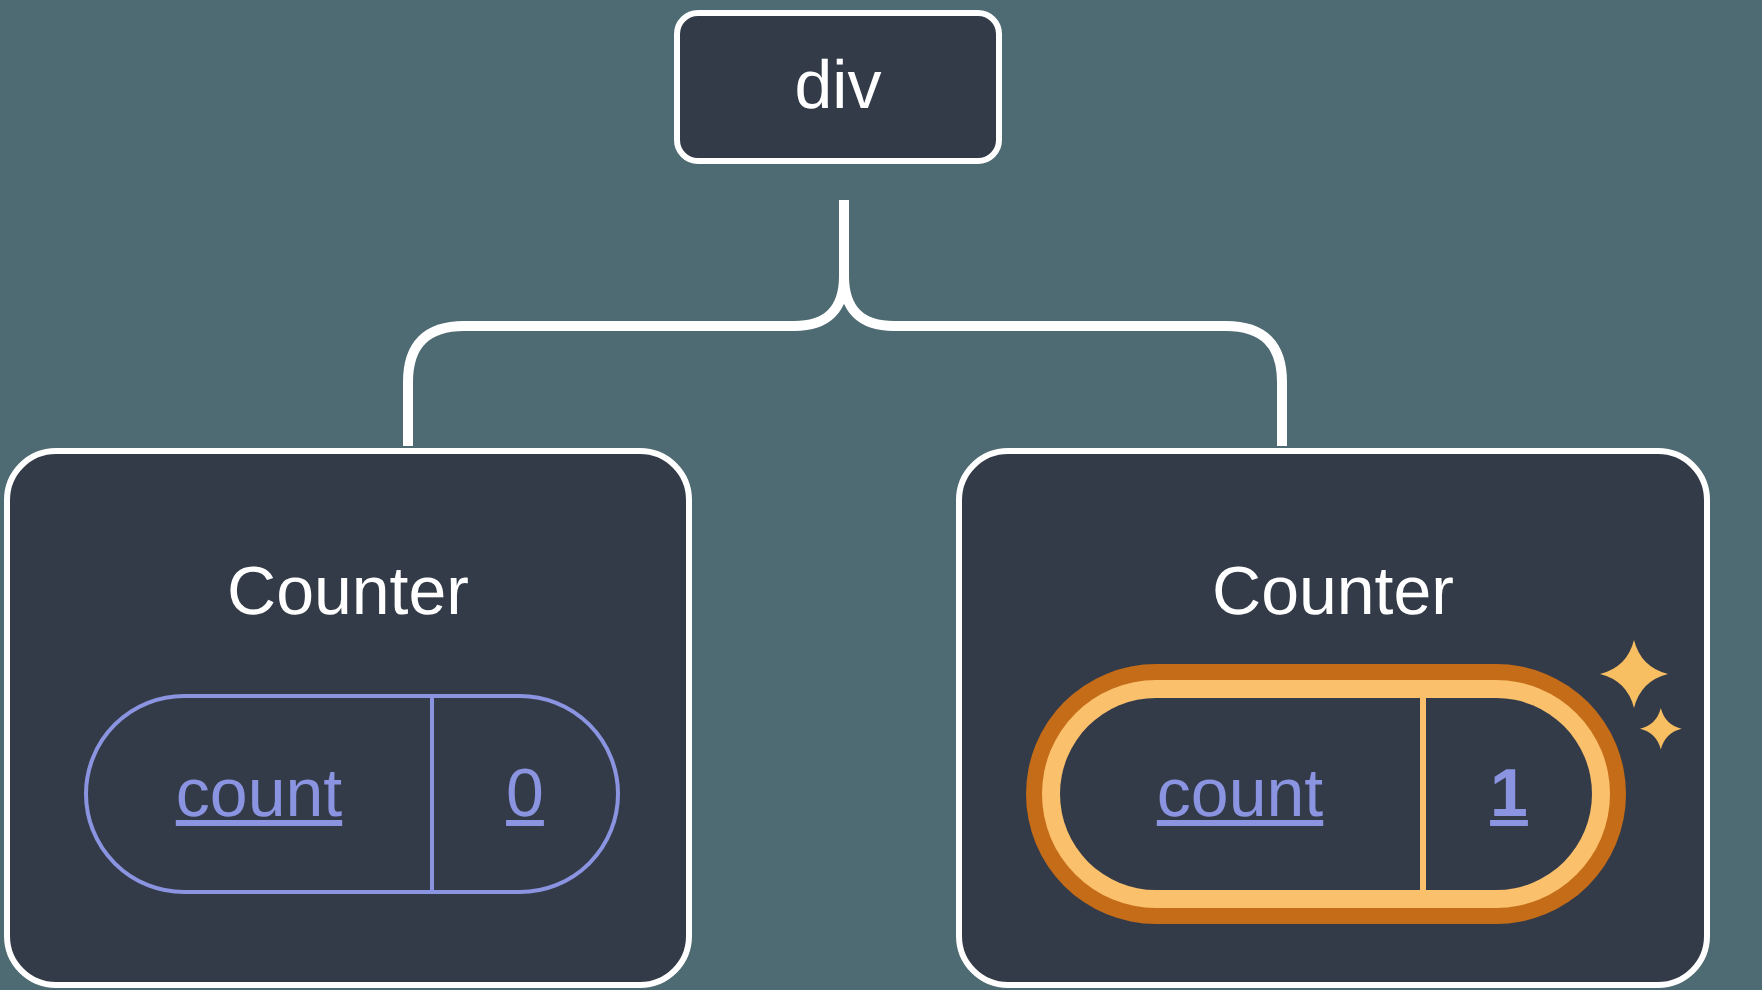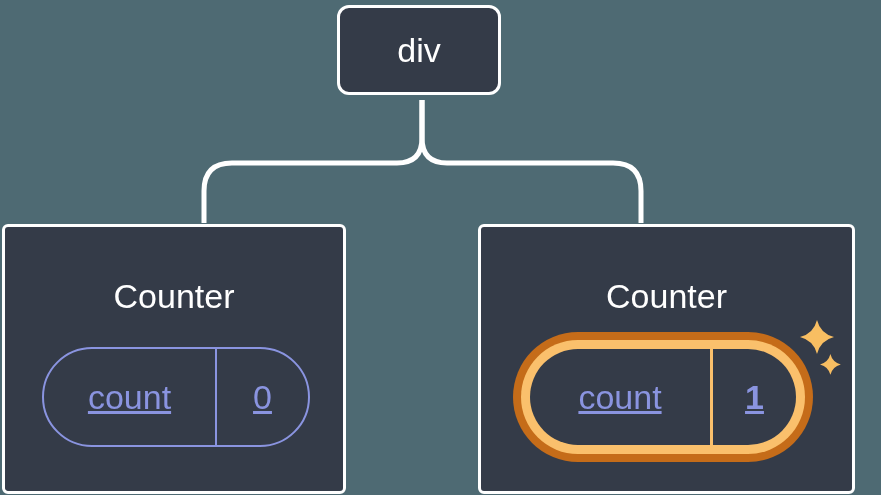--- a/index.html
+++ b/index.html
@@ -14,26 +14,26 @@
   .connector-svg { position: absolute; left: 0; top: 0; }
 
   .node {
     position: absolute;
     background: #343B48;
     border: 3px solid #FFFFFF;
     box-sizing: border-box;
   }
   .root-node {
     left: 337px; top: 5px;
-    width: 164px; height: 90px;
+    width: 164px; height: 77px;
     border-radius: 12px;
     display: flex; align-items: center; justify-content: center;
     color: #FFFFFF; font-size: 34px; font-weight: 400;
   }
-  .card { border-radius: 6px; }
+  .card { border-radius: 26px; }
   .card-left  { left: 2px;   top: 224px; width: 344px; height: 270px; }
   .card-right { left: 478px; top: 224px; width: 377px; height: 270px; }
 
   .card-title {
     position: absolute; top: 49px; left: 0; right: 0;
     text-align: center;
     color: #FFFFFF; font-size: 34px; font-weight: 500;
     line-height: 40px;
   }
 

